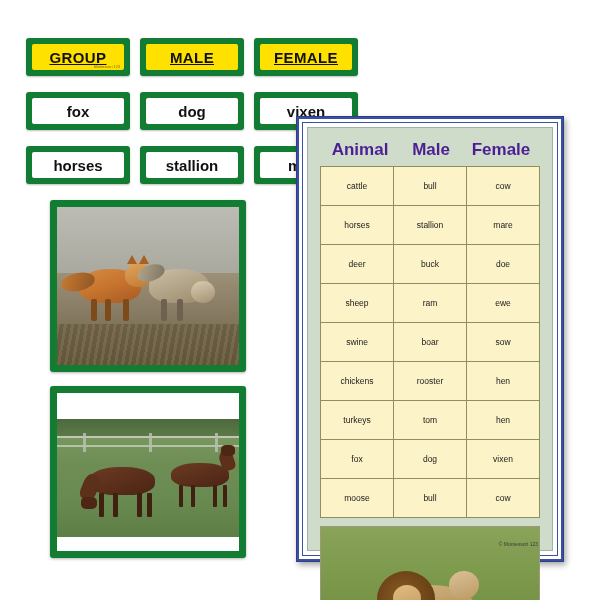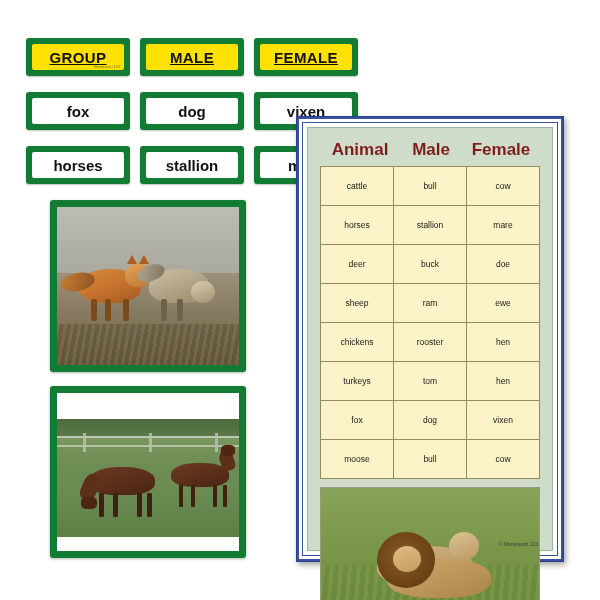--- a/index.html
+++ b/index.html
@@ -164,21 +164,21 @@
     padding: 10px 12px 8px 12px;
     position: relative;
   }
   .chart-head {
     display: flex;
     padding: 2px 4px 6px 4px;
   }
   .chart-head div {
     font-size: 17px;
     font-weight: bold;
-    color: #7f1d1d;
+    color: #4c1d95;
     text-align: center;
   }
   .chart-head .c0 { width: 34%; }
   .chart-head .c1 { width: 33%; }
   .chart-head .c2 { width: 33%; }
 
   table.animals {
     width: 100%;
     border-collapse: collapse;
     background: #ffffff;
@@ -350,20 +350,25 @@
                 <td>deer</td>
                 <td>buck</td>
                 <td>doe</td>
               </tr>
               <tr>
                 <td>sheep</td>
                 <td>ram</td>
                 <td>ewe</td>
               </tr>
               <tr>
+                <td>swine</td>
+                <td>boar</td>
+                <td>sow</td>
+              </tr>
+              <tr>
                 <td>chickens</td>
                 <td>rooster</td>
                 <td>hen</td>
               </tr>
               <tr>
                 <td>turkeys</td>
                 <td>tom</td>
                 <td>hen</td>
               </tr>
               <tr>

